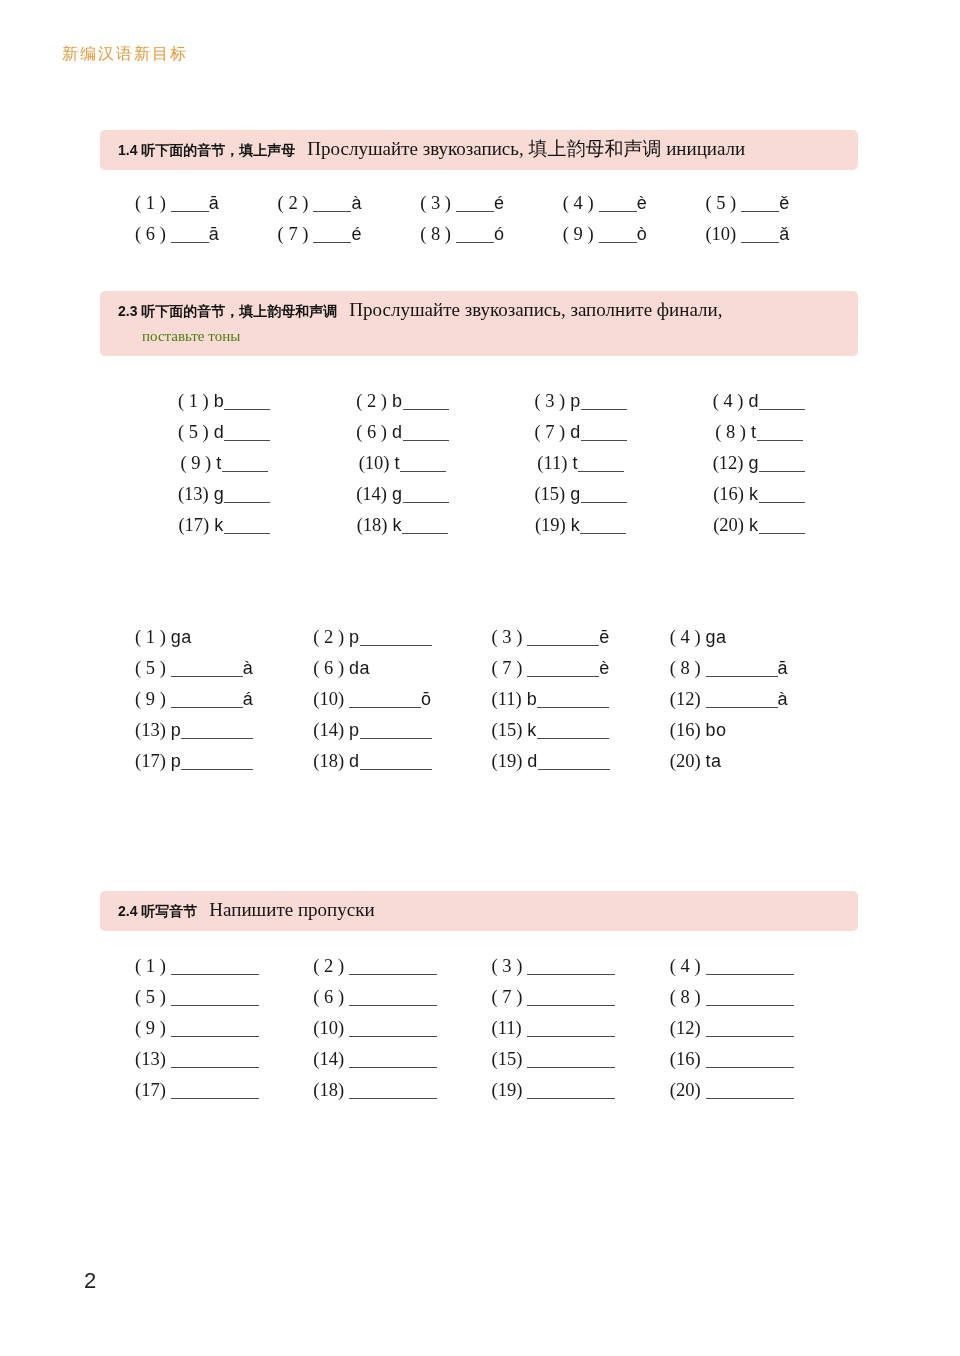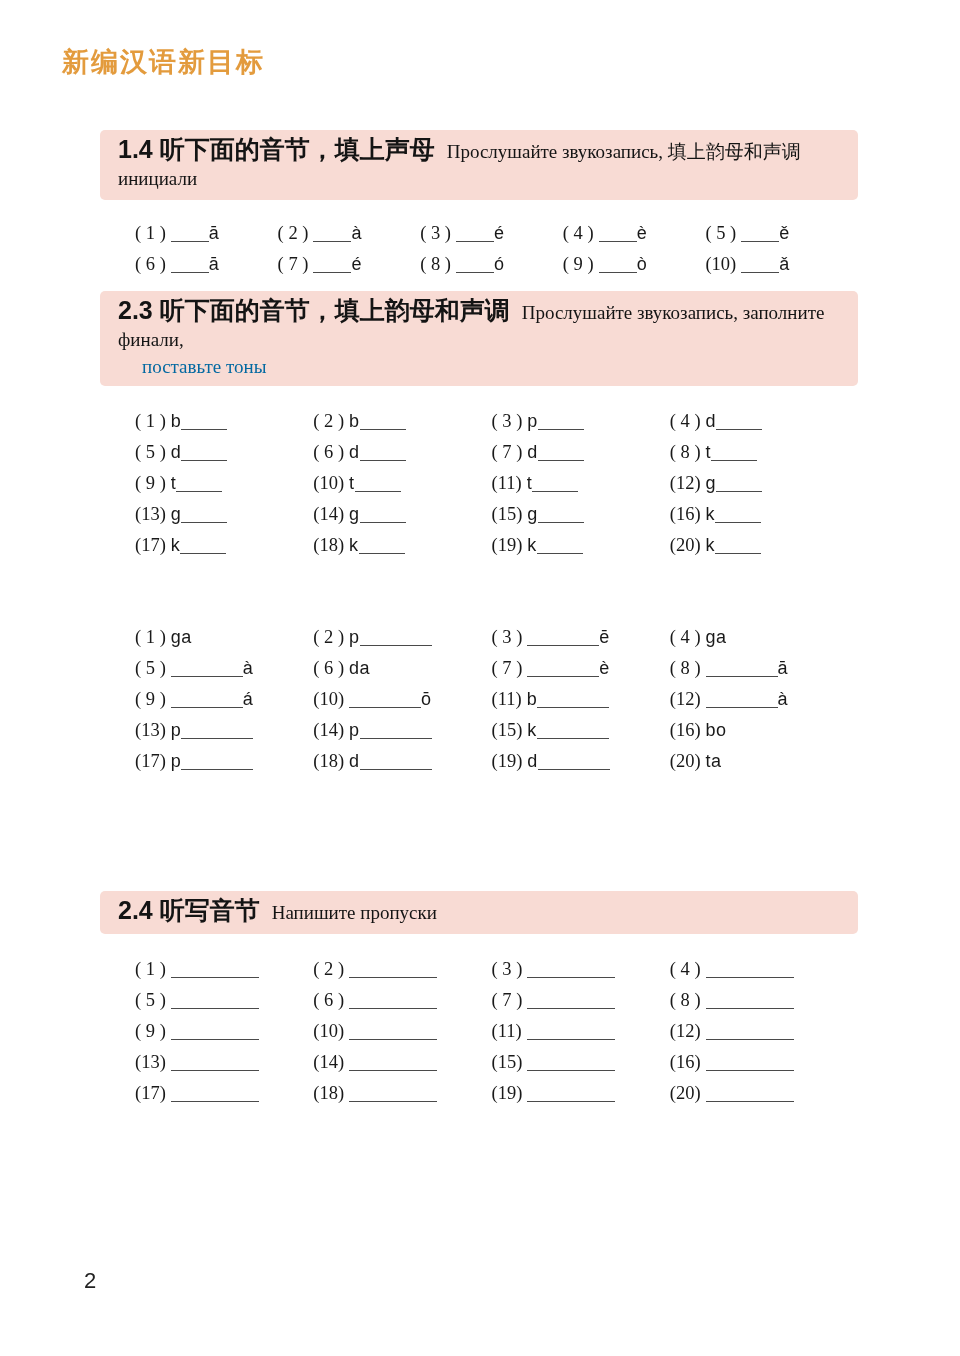--- a/index.html
+++ b/index.html
@@ -9,22 +9,22 @@
     width:960px; height:1356px;
     background:#ffffff;
     font-family:"Liberation Sans", sans-serif;
     color:#1f1f1f;
     overflow:hidden;
   }
   
   .brand { position:absolute; top:44px; left:62px; }
   .series-title {
     color:#e39b3d;
-    font-size:27px;
-    font-weight:bold;
+    font-size:16px;
+    font-weight:normal;
     letter-spacing:2px;
     font-family:"Liberation Sans", sans-serif;
   }
   .book-title {
     display:inline-block;
     margin-top:5px;
     background:#f0dcb2;
     color:#68655d;
     font-size:23px;
     font-weight:bold;
@@ -35,33 +35,33 @@
   
   .sec { position:absolute; left:100px; width:758px; }
   .bar {
     background:#f8dbd4;
     border-radius:5px;
     padding:6px 14px 7px 18px;
     line-height:26px;
   }
   .zh {
     font-weight:700;
-    font-size:25px;
+    font-size:14px;
     margin-right:12px;
     color:#141414;
   }
   .ru {
     font-family:"Liberation Serif", serif;
     font-size:19px;
     color:#141414;
   }
   .ru-cont {
     font-family:"Liberation Serif", serif;
-    font-size:19px;
-    color:#0369a1;
+    font-size:15px;
+    color:#4d7c0f;
     padding-left:24px;
     line-height:25px;
   }
   .items {
     display:grid;
     margin-left:35px;
     margin-right:10px;
     row-gap:4px;
   }
   .item { line-height:26px; white-space:nowrap; }
@@ -115,21 +115,21 @@
         <div class="item"><span class="num">( 9 )</span><span class="blank" style="width: 38px;"></span><span class="pinyin">ò</span></div>
         <div class="item"><span class="num">(10)</span><span class="blank" style="width: 38px;"></span><span class="pinyin">ǎ</span></div>
       </div>
   </section>
 
   <section class="sec" style="top:291px;">
     <div class="bar">
       <span class="zh">2.3 听下面的音节，填上韵母和声调</span><span class="ru">Прослушайте звукозапись, заполните финали,</span>
       <div class="ru-cont">поставьте тоны</div>
     </div>
-    <div class="items" style="margin-top: 22px; grid-template-columns: repeat(4, 1fr);">
+    <div class="items" style="margin-top: 32px; grid-template-columns: repeat(4, 1fr); text-align: center;">
         <div class="item"><span class="num">( 1 )</span><span class="pinyin">b</span><span class="blank" style="width: 46px;"></span></div>
         <div class="item"><span class="num">( 2 )</span><span class="pinyin">b</span><span class="blank" style="width: 46px;"></span></div>
         <div class="item"><span class="num">( 3 )</span><span class="pinyin">p</span><span class="blank" style="width: 46px;"></span></div>
         <div class="item"><span class="num">( 4 )</span><span class="pinyin">d</span><span class="blank" style="width: 46px;"></span></div>
         <div class="item"><span class="num">( 5 )</span><span class="pinyin">d</span><span class="blank" style="width: 46px;"></span></div>
         <div class="item"><span class="num">( 6 )</span><span class="pinyin">d</span><span class="blank" style="width: 46px;"></span></div>
         <div class="item"><span class="num">( 7 )</span><span class="pinyin">d</span><span class="blank" style="width: 46px;"></span></div>
         <div class="item"><span class="num">( 8 )</span><span class="pinyin">t</span><span class="blank" style="width: 46px;"></span></div>
         <div class="item"><span class="num">( 9 )</span><span class="pinyin">t</span><span class="blank" style="width: 46px;"></span></div>
         <div class="item"><span class="num">(10)</span><span class="pinyin">t</span><span class="blank" style="width: 46px;"></span></div>

